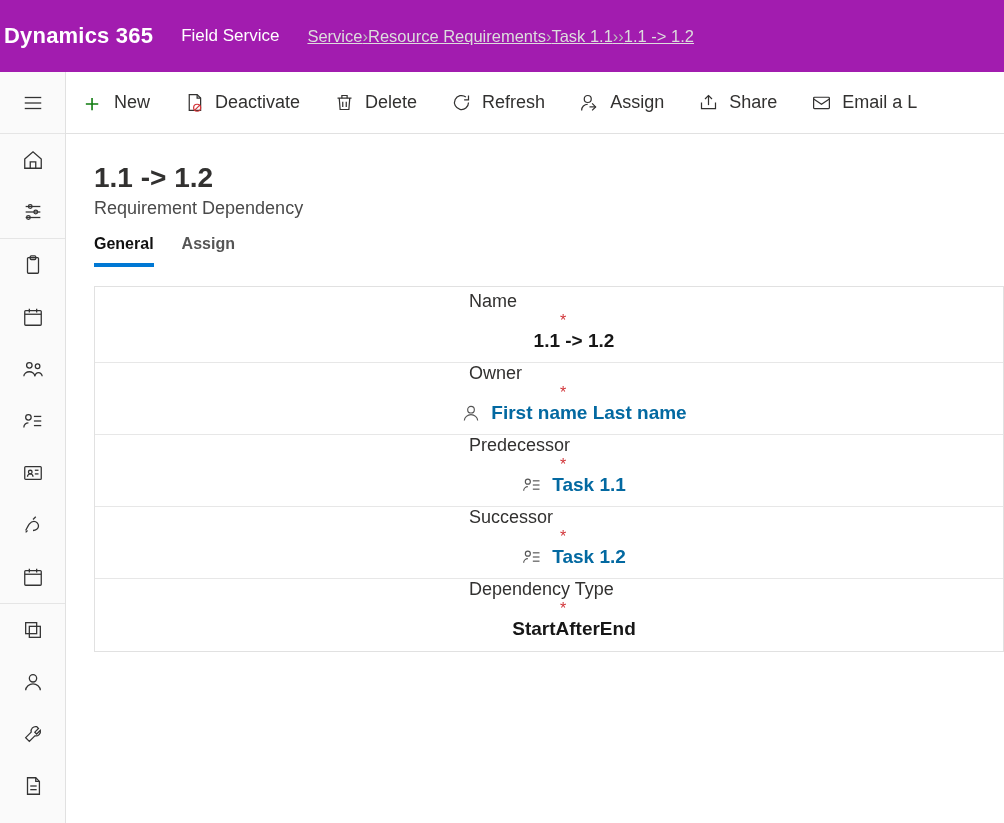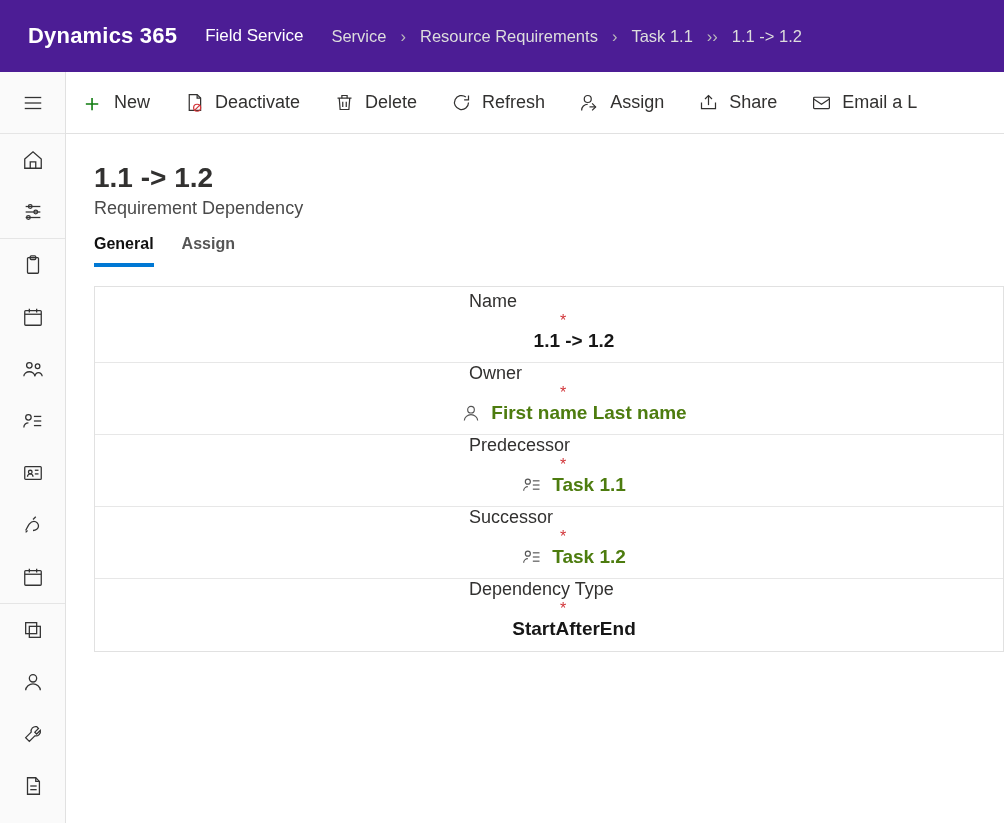--- a/index.html
+++ b/index.html
@@ -1,30 +1,30 @@
 <!DOCTYPE html>
 <html><head>
 <meta charset="utf-8">
 <style>
   * { box-sizing: border-box; margin: 0; padding: 0; font-family: "Segoe UI", -apple-system, BlinkMacSystemFont, sans-serif; }
   body { width: 1004px; height: 823px; overflow: hidden; background: #fff; color: #323130; }
 
   
   .top-header {
     height: 72px;
-    background: #4c1d95;
+    background: #a21caf;
     color: #fff;
     display: flex;
     align-items: center;
-    padding: 0 28px;
+    padding: 0 4px;
     gap: 28px;
   }
   .brand { font-size: 22px; font-weight: 600; letter-spacing: .2px; }
   .header-subtitle { font-size: 17px; font-weight: 400; }
-  .breadcrumb { display: flex; align-items: center; gap: 14px; font-size: 16.5px; color: #ddd; }
+  .breadcrumb { display: flex; align-items: center; font-size: 16.5px; color: #ddd; text-decoration: underline; }
   .breadcrumb .sep { color: #bbb; }
   .breadcrumb .item { color: #ddd; }
 
   
   .below-header { display: flex; height: calc(823px - 72px); }
 
   
   .rail {
     width: 66px;
     border-right: 1px solid #e1e1e1;
@@ -96,21 +96,21 @@
   }
   .req-star { color:#d13438; font-size:16px; width:28px; text-align:left; }
   .form-value {
     font-size:19px;
     font-weight:600;
     color:#171717;
     display:flex;
     align-items:center;
     gap:10px;
   }
-  .form-value.link { color:#4d7c0f; }
+  .form-value.link { color:#0369a1; }
   .form-value svg { width:20px; height:20px; stroke:#555; fill:none; stroke-width:1.4; }
 
 </style>
 </head>
 <body>
 
 <div class="top-header">
   <div class="brand">Dynamics 365</div>
   <div class="header-subtitle">Field Service</div>
   <div class="breadcrumb">

